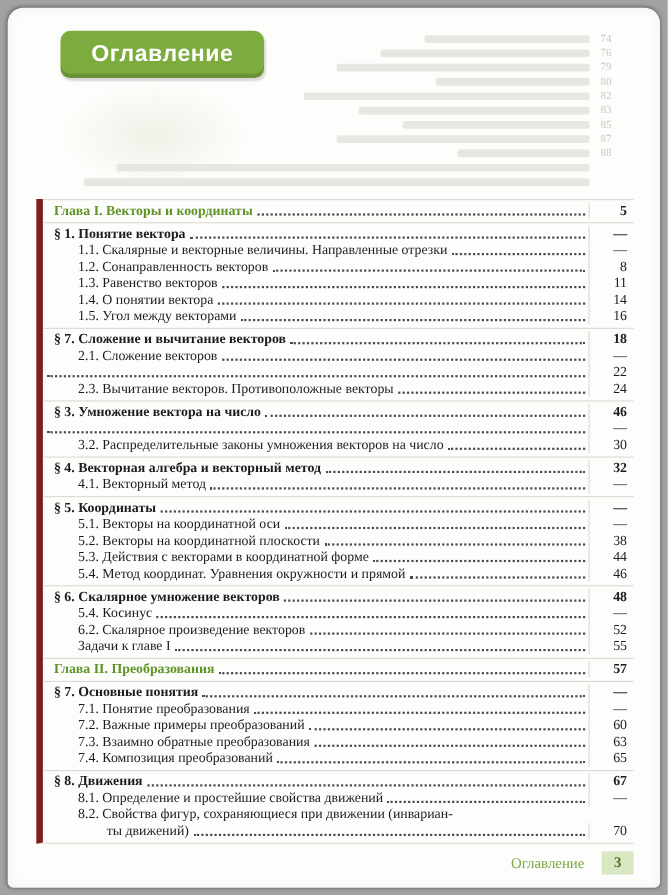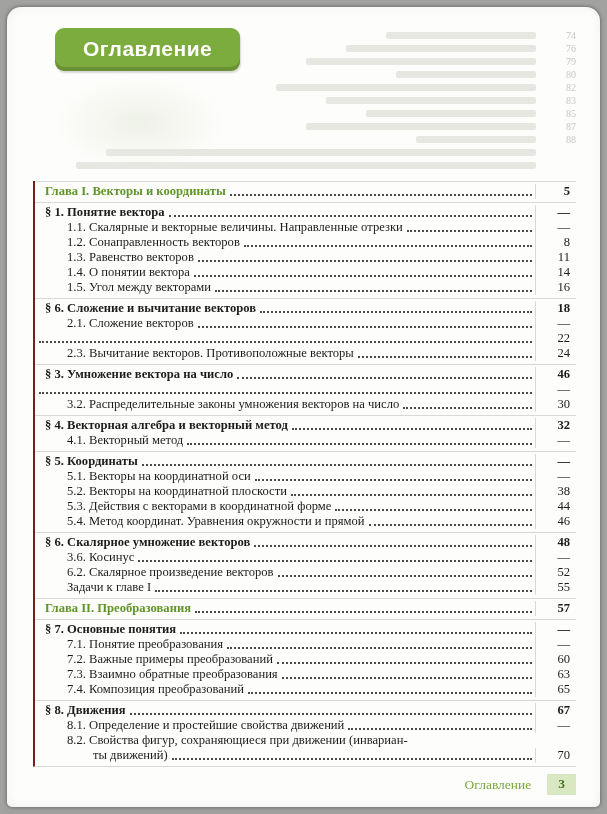--- a/index.html
+++ b/index.html
@@ -29,30 +29,30 @@
   }
   
   .ghost{
     position:absolute;left:40px;right:24px;top:22px;height:150px;
     pointer-events:none;
   }
   .ghost-row{
     display:flex;justify-content:flex-end;align-items:center;height:13px;
   }
   .gbar{height:7px;background:#e7e7e2;border-radius:2px;margin-right:10px;}
-  .gnum{width:30px;text-align:right;color:#c7c7c2;font-size:10px;line-height:13px;}
+  .gnum{width:30px;text-align:left;color:#c7c7c2;font-size:10px;line-height:13px;}
   .ghost-blob{
     position:absolute;left:48px;top:68px;width:170px;height:95px;
     background:radial-gradient(ellipse at center, #eef1e7 0%, rgba(255,255,255,0) 70%);
     pointer-events:none;
   }
   
   .toc{
     position:absolute;left:26px;right:24px;top:174px;
-    border-left:2px solid #7f1d1d;
+    border-left:6px solid #7f1d1d;
     border-bottom:1px solid #d9d9d5;
     font-size:12.6px;color:#1c1c1c;
   }
   .group{border-top:1px solid #d9d9d5;padding:2px 0 3px 0;}
   .row{display:flex;align-items:flex-end;line-height:15px;}
   .row .text{white-space:nowrap;padding-left:10px;}
   .row.sub .text{padding-left:32px;}
   .row.sub2 .text{padding-left:58px;}
   .row.chapter .text{color:#5f9427;font-weight:bold;}
   .row.section .text{font-weight:bold;}
@@ -171,21 +171,21 @@
           <span class="page-cell">14</span>
         </div>
         <div class="row sub">
           <span class="text">1.5. Угол между векторами</span>
           <span class="leader"></span>
           <span class="page-cell">16</span>
         </div>
       </div>
       <div class="group">
         <div class="row section">
-          <span class="text">§ 6. Сложение и вычитание векторов</span>
+          <span class="text">§ 7. Сложение и вычитание векторов</span>
           <span class="leader"></span>
           <span class="page-cell">18</span>
         </div>
         <div class="row sub">
           <span class="text">2.1. Сложение векторов</span>
           <span class="leader"></span>
           <span class="page-cell">—</span>
         </div>
         <div class="row sub">
           <span class="leader"></span>
@@ -252,21 +252,21 @@
           <span class="page-cell">46</span>
         </div>
       </div>
       <div class="group">
         <div class="row section">
           <span class="text">§ 6. Скалярное умножение векторов</span>
           <span class="leader"></span>
           <span class="page-cell">48</span>
         </div>
         <div class="row sub">
-          <span class="text">3.6. Косинус</span>
+          <span class="text">5.4. Косинус</span>
           <span class="leader"></span>
           <span class="page-cell">—</span>
         </div>
         <div class="row sub">
           <span class="text">6.2. Скалярное произведение векторов</span>
           <span class="leader"></span>
           <span class="page-cell">52</span>
         </div>
         <div class="row sub">
           <span class="text">Задачи к главе I</span>

